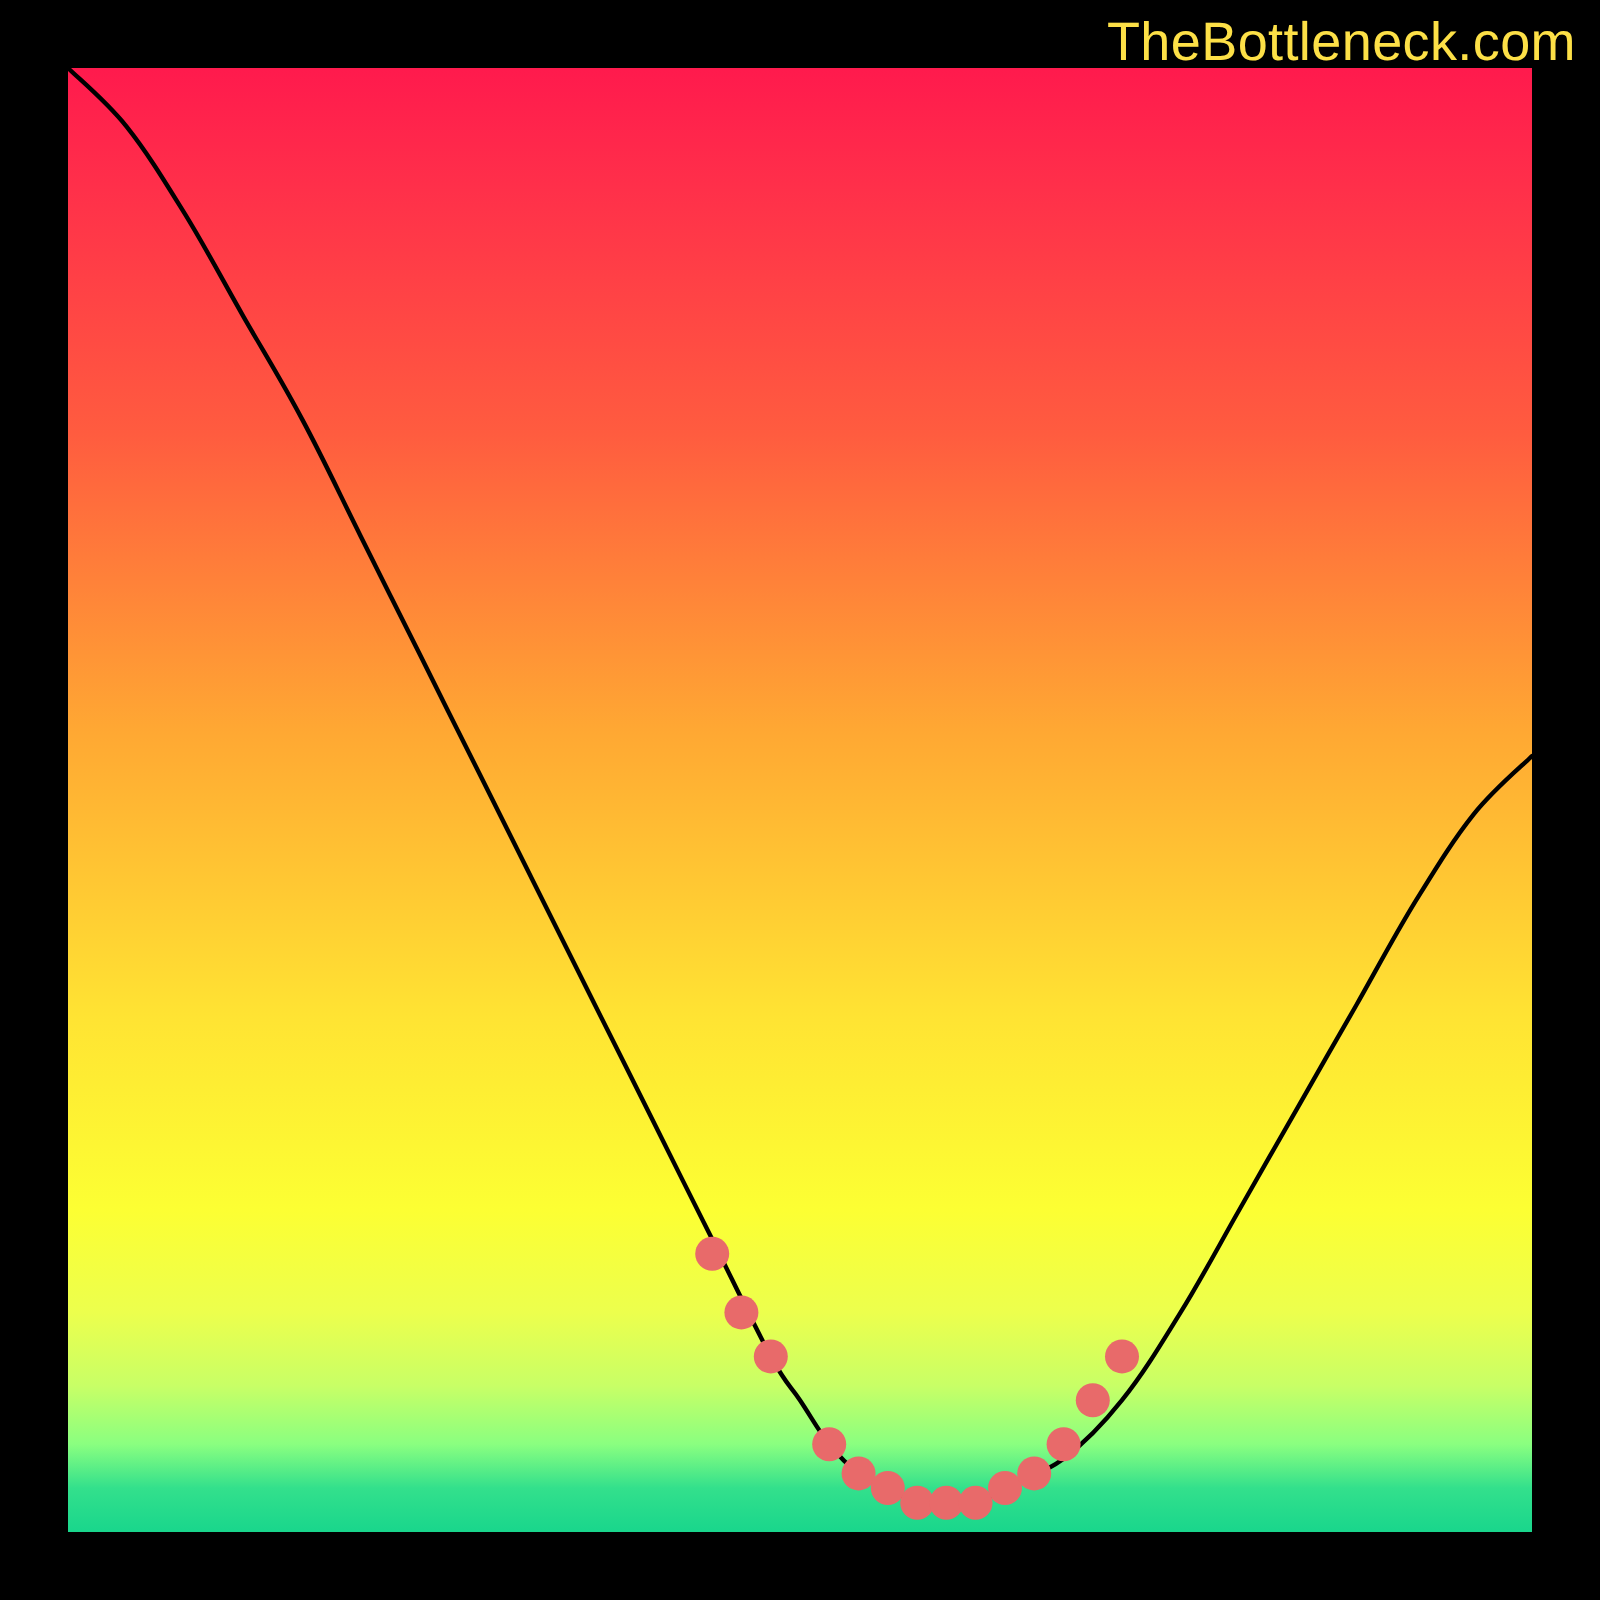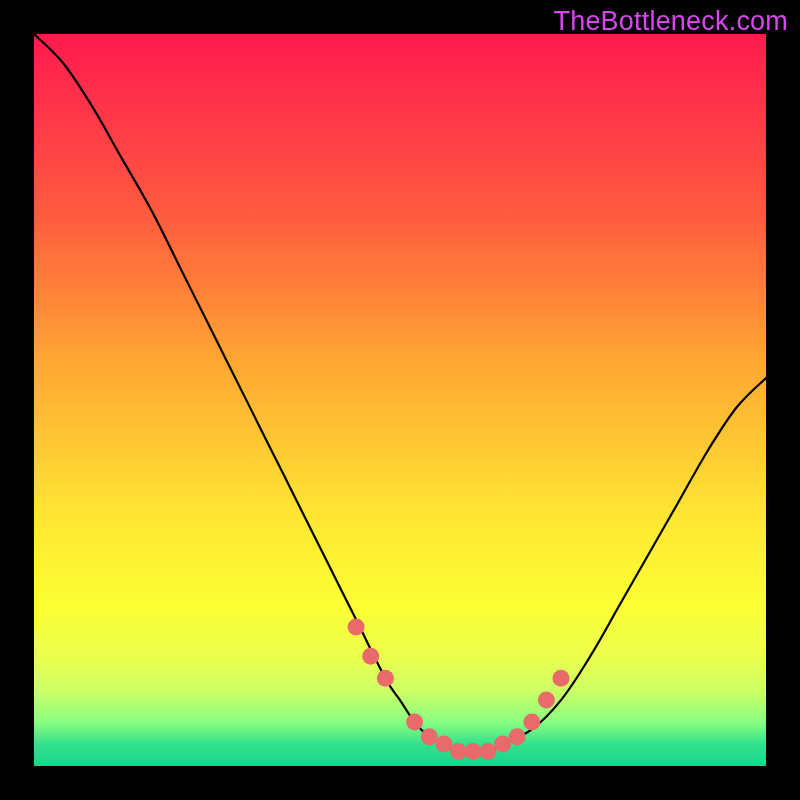--- a/index.html
+++ b/index.html
@@ -36,21 +36,21 @@
       #c8ff66 90%,
       #8aff80 94%,
       #33e08c 97%,
       #19d68c 100%
     );
   }
   .watermark {
     position: absolute;
     top: 6px;
     right: 12px;
-    color: #d946ef;
+    color: #fde047;
     font-size: 27px;
     font-weight: 500;
     letter-spacing: 0.2px;
     z-index: 5;
     user-select: none;
   }
   svg.overlay {
     position: absolute;
     left: 0;
     top: 0;

